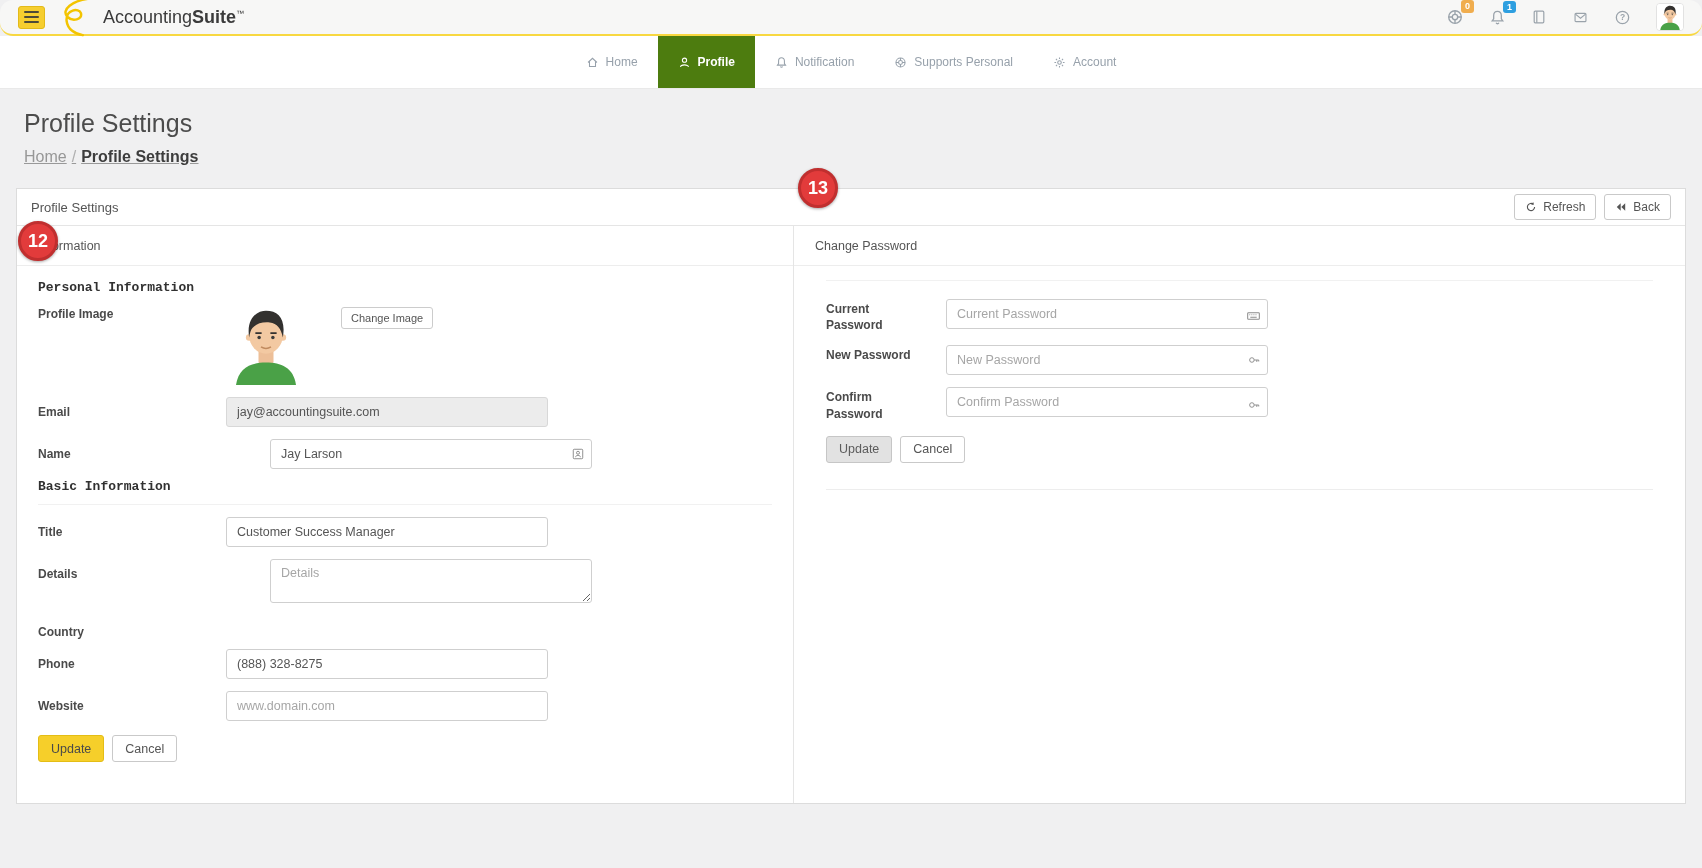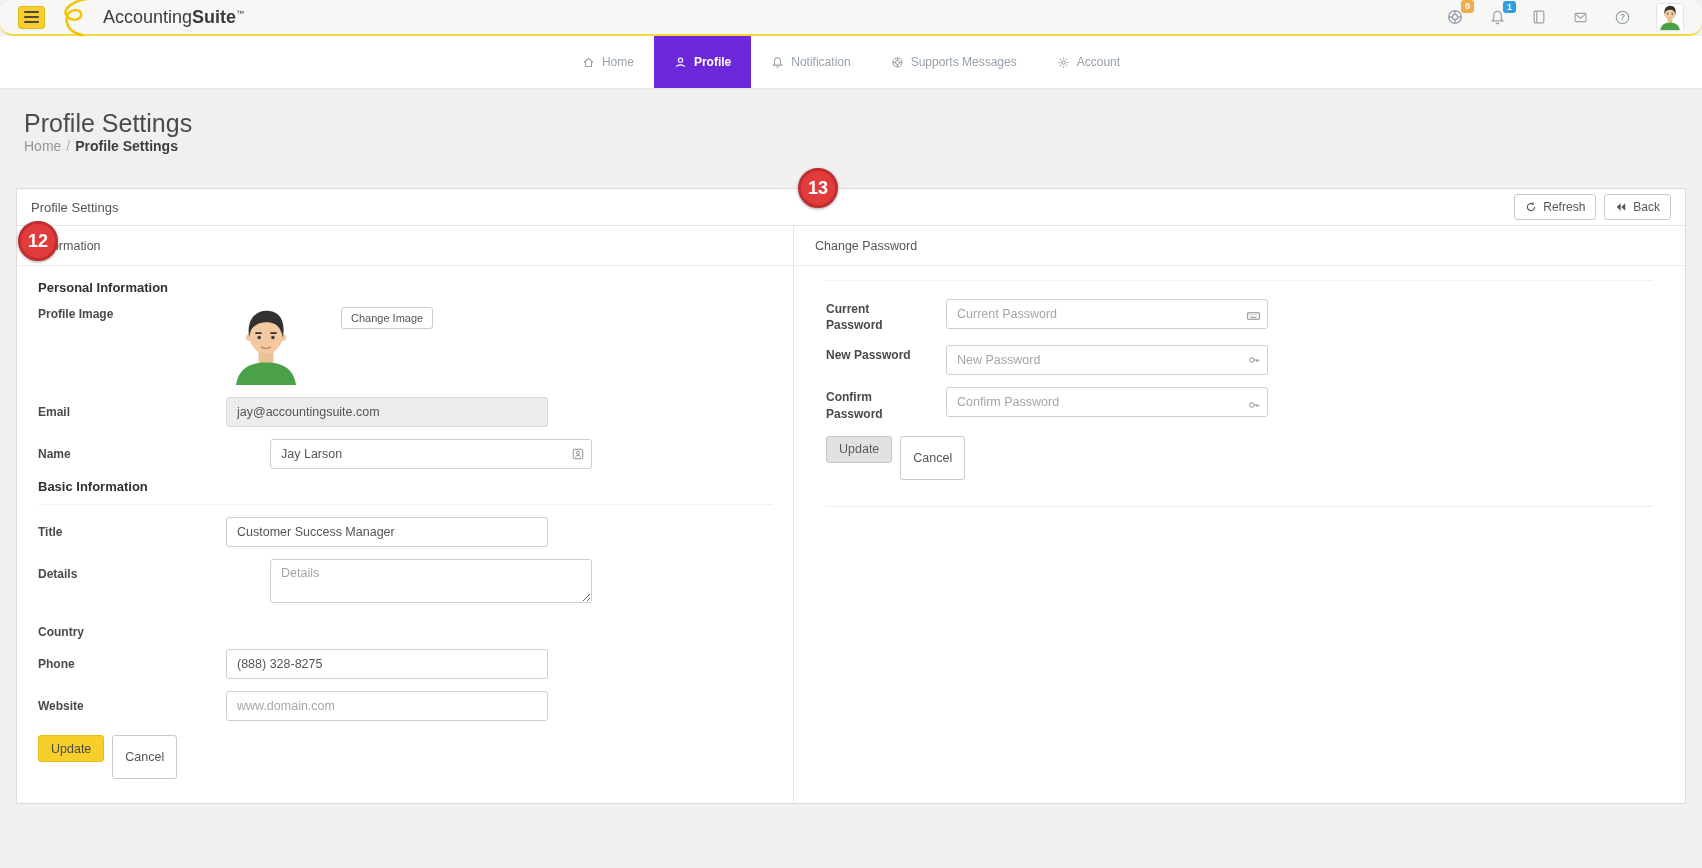--- a/index.html
+++ b/index.html
@@ -48,26 +48,26 @@
 
   
   .navbar {
     height: 53px; background: #fff; display: flex; justify-content: center;
     align-items: stretch; border-bottom: 1px solid #e9e9e9;
   }
   .nav-item {
     display: flex; align-items: center; gap: 7px; padding: 0 20px;
     font-size: 12px; color: #97a1ab; text-decoration: none; cursor: pointer;
   }
-  .nav-item.active { background: #6d28d9; color: #fff; font-weight: 700; }
+  .nav-item.active { background: #4d7c0f; color: #fff; font-weight: 700; }
 
   
   .page-head { background: #f0f0f1; padding: 20px 24px 0; height: 99px; }
   .page-title { font-size: 25px; font-weight: 400; color: #4c4c4c; }
-  .breadcrumb { font-size: 14px; color: #999; }
+  .breadcrumb { margin-top: 10px; font-size: 16px; color: #999; text-decoration: underline; }
   .breadcrumb a { color: #979797; text-decoration: none; cursor: pointer; }
   .breadcrumb .sep { margin: 0 5px; color: #b0b0b0; }
   .breadcrumb b { color: #3d3d3d; font-weight: 700; }
 
   
   .content { padding: 0 16px; }
   .panel { background: #fff; border: 1px solid #dcdcdc; height: 616px; }
   .panel-head {
     height: 37px; display: flex; justify-content: space-between; align-items: center;
     padding: 0 14px; border-bottom: 1px solid #e5e5e5;
@@ -80,21 +80,21 @@
     color: #555; cursor: pointer; font-family: inherit;
   }
   .panel-body { display: flex; height: 577px; }
   .col-left { width: 777px; border-right: 1px solid #e5e5e5; }
   .col-right { flex: 1; }
   .col-head {
     height: 40px; line-height: 40px; padding: 0 21px; font-size: 12.5px;
     color: #555; border-bottom: 1px solid #ededed;
   }
   .col-content { padding: 14px 21px 0; }
-  .sec-h { font-size: 13px; color: #313131; font-weight: 700; margin-bottom: 10px; }
+  .sec-h { font-size: 13px; color: #313131; font-weight: 700; margin-bottom: 10px; font-family: Liberation Mono, monospace; }
   .sec-h.bordered { padding-bottom: 10px; border-bottom: 1px solid #f1f1f1; margin-bottom: 12px; }
 
   .form-row { display: flex; margin-bottom: 12px; }
   .form-row.tight { margin-bottom: 10px; gap: 44px; }
   .row-label { width: 188px; flex: none; font-size: 12px; font-weight: 700; color: #4a4a4a; padding-top: 8px; }
   .row-label.top { padding-top: 2px; }
   .field { width: 322px; position: relative; }
   .text-input {
     width: 100%; height: 30px; border: 1px solid #cfcfcf; border-radius: 3px;
     padding: 0 10px; font-size: 12.5px; color: #555; font-family: inherit; background: #fff;
@@ -123,21 +123,21 @@
     color: #555; background: #fff; font-family: inherit; cursor: pointer;
   }
   .select-arrows { position: absolute; right: 6px; top: 50%; transform: translateY(-50%); pointer-events: none; display: inline-flex; }
 
   .actions { display: flex; gap: 8px; margin-top: 14px; }
   .btn-yellow {
     height: 27px; padding: 0 12px; background: #f6cf2a; border: 1px solid #e4bd15;
     border-radius: 3px; font-size: 12.5px; color: #4a4a4a; cursor: pointer; font-family: inherit;
   }
   .btn-default {
-    height: 44px; padding: 0 12px; background: #fff; border: 1px solid #c9c9c9;
+    height: 27px; padding: 0 12px; background: #fff; border: 1px solid #c9c9c9;
     border-radius: 3px; font-size: 12.5px; color: #555; cursor: pointer; font-family: inherit;
   }
   .btn-gray {
     height: 27px; padding: 0 12px; background: #e2e2e2; border: 1px solid #c6c6c6;
     border-radius: 3px; font-size: 12.5px; color: #5c5c5c; cursor: pointer; font-family: inherit;
   }
 
   
   .col-content-right { padding: 14px 32px 0; }
   .pw-box { border-bottom: 1px solid #ededed; padding-bottom: 26px; }
@@ -258,21 +258,21 @@
     <span>Notification</span>
   </a>
   <a class="nav-item">
     <svg class="ic" width="13" height="13" viewBox="0 0 16 16">
       <g fill="none" stroke="currentColor" stroke-width="1.3">
         <circle cx="8" cy="8" r="5.6"></circle>
           <circle cx="8" cy="8" r="2.4"></circle>
         <path d="M8 2.4v3.2M8 10.4v3.2M2.4 8h3.2M10.4 8h3.2"></path>
       </g>
     </svg>
-    <span>Supports Messages</span>
+    <span>Supports Personal</span>
   </a>
   <a class="nav-item">
     <svg class="ic" width="13" height="13" viewBox="0 0 16 16">
       <g fill="none" stroke="currentColor" stroke-width="1.3">
         <circle cx="8" cy="8" r="2.2"></circle>
         <path d="M8 1.8v2M8 12.2v2M1.8 8h2M12.2 8h2M3.6 3.6l1.4 1.4M11 11l1.4 1.4M12.4 3.6 11 5M5 11l-1.4 1.4"></path>
       </g>
     </svg>
     <span>Account</span>
   </a>

